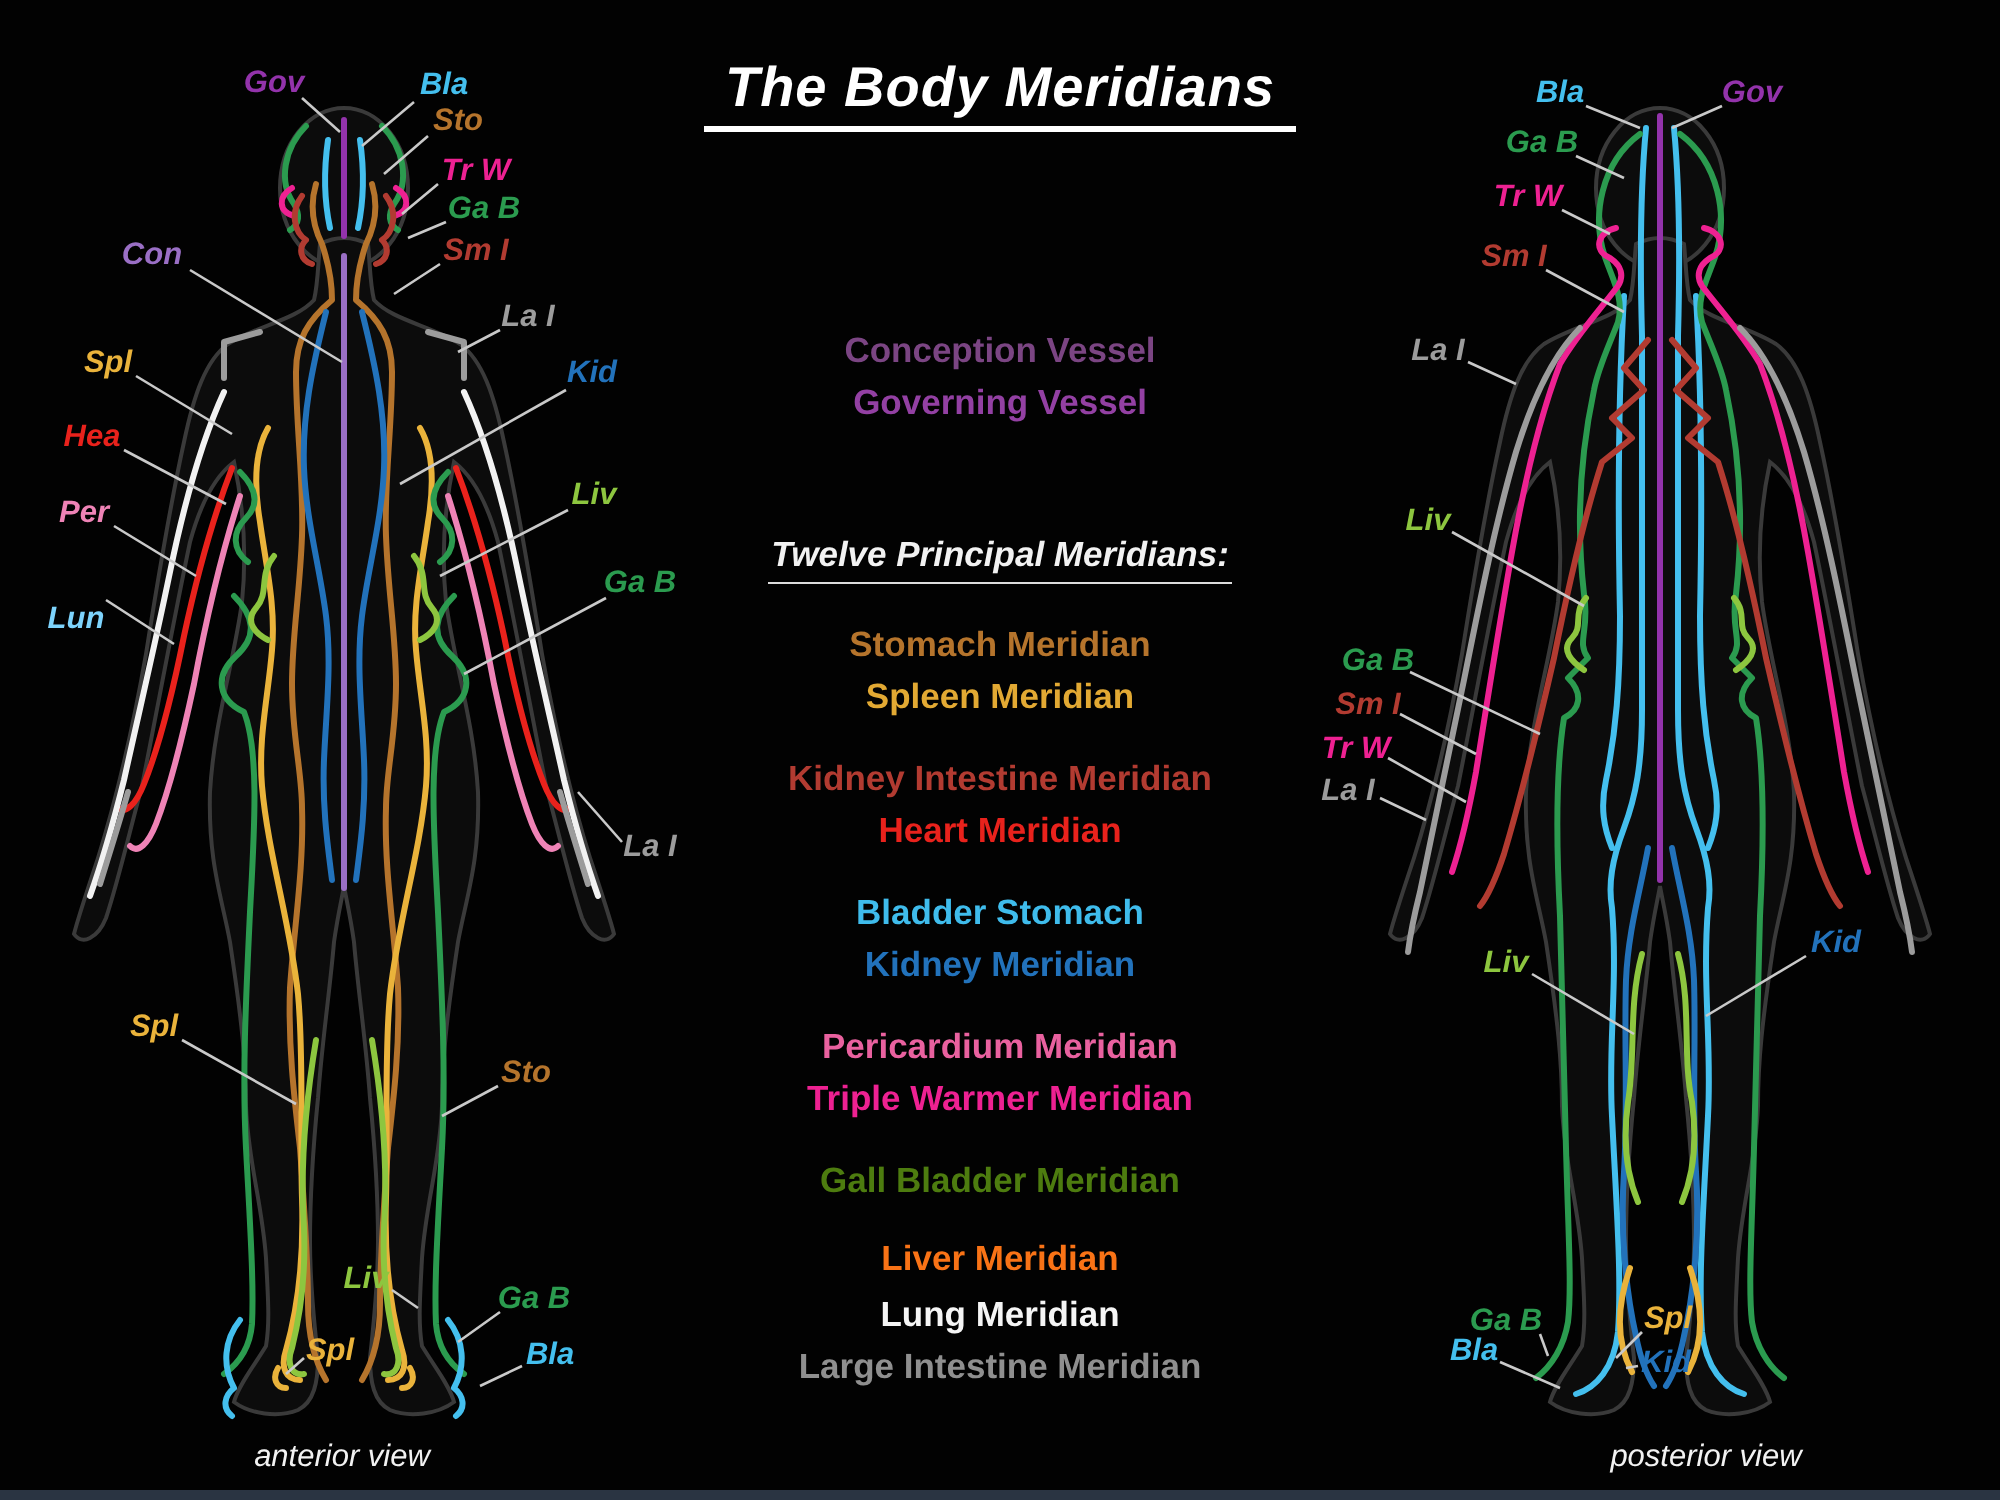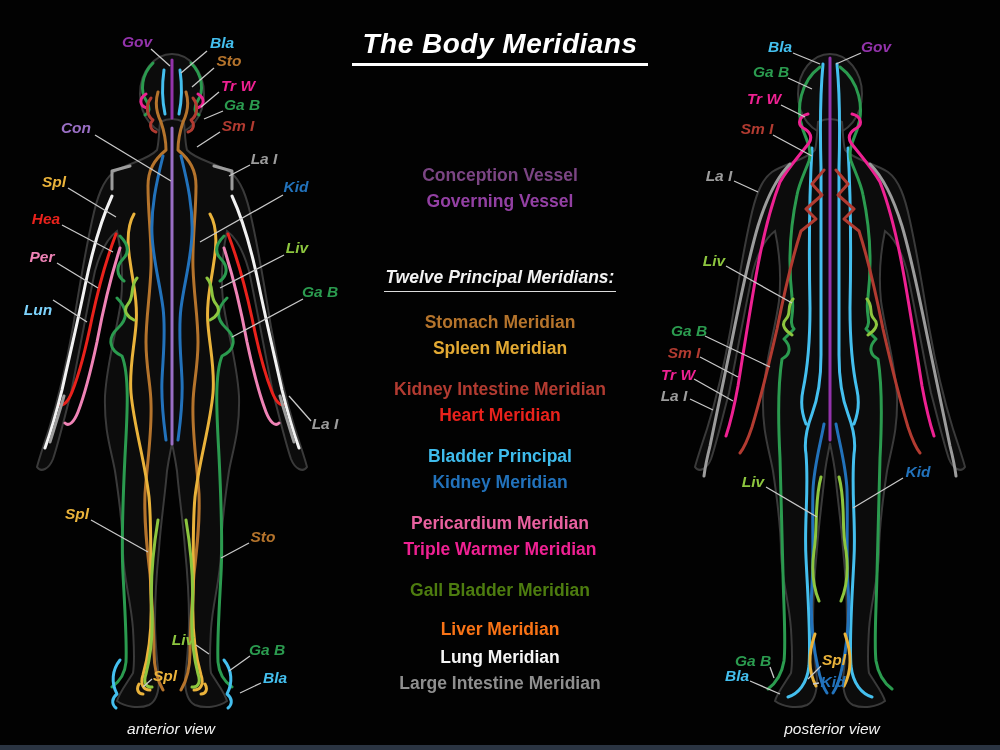--- a/index.html
+++ b/index.html
@@ -125,21 +125,21 @@
 
   <div id="centerline-list">
       <div class="legend-item" style="color: rgb(123, 69, 131); top: 162px;">Conception Vessel</div>
       <div class="legend-item" style="color: rgb(147, 64, 163); top: 188px;">Governing Vessel</div>
     </div>
   <div id="principal-list">
       <div class="legend-item" style="color: rgb(181, 116, 44); top: 309px;">Stomach Meridian</div>
       <div class="legend-item" style="color: rgb(226, 169, 51); top: 335px;">Spleen Meridian</div>
       <div class="legend-item" style="color: rgb(178, 59, 49); top: 376px;">Kidney Intestine Meridian</div>
       <div class="legend-item" style="color: rgb(233, 34, 28); top: 402px;">Heart Meridian</div>
-      <div class="legend-item" style="color: rgb(63, 188, 236); top: 443px;">Bladder Principal</div>
+      <div class="legend-item" style="color: rgb(63, 188, 236); top: 443px;">Bladder Stomach</div>
       <div class="legend-item" style="color: rgb(34, 114, 187); top: 469px;">Kidney Meridian</div>
       <div class="legend-item" style="color: rgb(233, 97, 159); top: 510px;">Pericardium Meridian</div>
       <div class="legend-item" style="color: rgb(238, 33, 146); top: 536px;">Triple Warmer Meridian</div>
       <div class="legend-item" style="color: #4d7c0f; top: 577px;">Gall Bladder Meridian</div>
       <div class="legend-item" style="color: #f97316; top: 616px;">Liver Meridian</div>
       <div class="legend-item" style="color: rgb(245, 245, 245); top: 644px;">Lung Meridian</div>
       <div class="legend-item" style="color: rgb(143, 143, 143); top: 670px;">Large Intestine Meridian</div>
     </div>
 
   <div class="bottom-strip" id="bottom-strip" style="background: rgb(42, 52, 66);"></div>
@@ -176,14 +176,14 @@
     <div class="meridian-label" style="left: 689px; top: 331px; color: rgb(43, 155, 79);">Ga B</div>
     <div class="meridian-label" style="left: 684px; top: 353px; color: rgb(178, 59, 49);">Sm I</div>
     <div class="meridian-label" style="left: 678px; top: 375px; color: rgb(238, 33, 146);">Tr W</div>
     <div class="meridian-label" style="left: 674px; top: 396px; color: rgb(156, 156, 156);">La I</div>
     <div class="meridian-label" style="left: 753px; top: 482px; color: rgb(141, 198, 63);">Liv</div>
     <div class="meridian-label" style="left: 918px; top: 472px; color: rgb(34, 114, 187);">Kid</div>
     <div class="meridian-label" style="left: 753px; top: 661px; color: rgb(43, 155, 79);">Ga B</div>
     <div class="meridian-label" style="left: 737px; top: 676px; color: rgb(68, 191, 238);">Bla</div>
     <div class="meridian-label" style="left: 834px; top: 660px; color: rgb(234, 179, 59);">Spl</div>
     <div class="meridian-label" style="left: 833px; top: 682px; color: rgb(34, 114, 187);">Kid</div>
-    <div class="view-caption" style="left: 832px; top: 729px;">posterior view</div>
+    <div class="view-caption" style="left: 853px; top: 729px;">posterior view</div>
   </div>
 
 </body></html>

